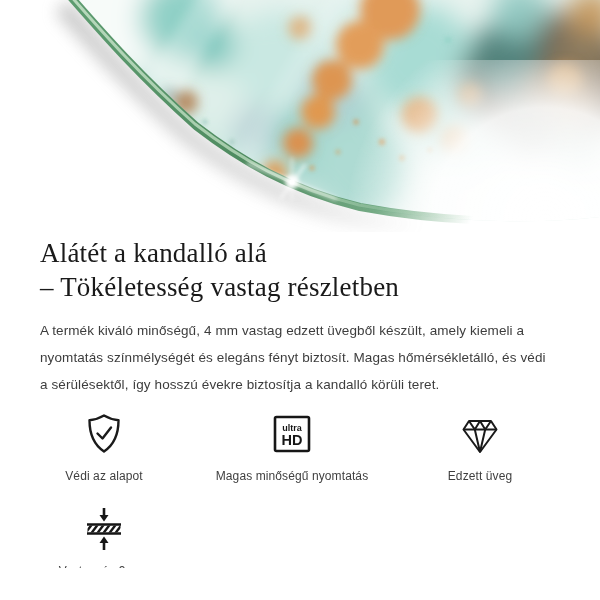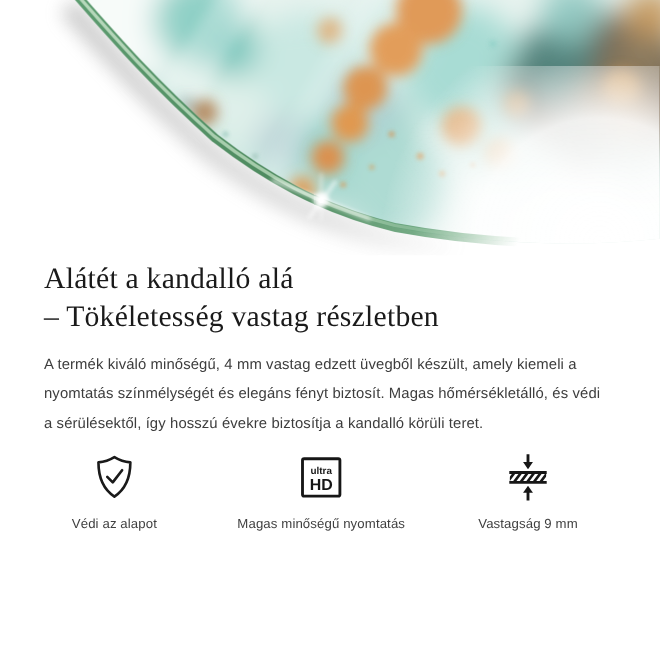--- a/index.html
+++ b/index.html
@@ -212,20 +212,33 @@
       <div class="icon-box">
         <svg width="48" height="48" viewBox="0 0 48 48" aria-hidden="true">
           <rect x="7" y="7" width="34" height="34" rx="1.5" fill="none" stroke="#161616" stroke-width="2.6"></rect>
           <text x="24" y="20.5" class="hd-text" font-size="9" text-anchor="middle">ultra</text>
           <text x="24" y="35" class="hd-text" font-size="14.5" text-anchor="middle">HD</text>
         </svg>
       </div>
       <div class="feature-label">Magas minőségű nyomtatás</div>
     </div>
 
+    <div class="feature">
+      <div class="icon-box">
+        <svg width="48" height="48" viewBox="0 0 48 48" aria-hidden="true">
+          <g fill="none" stroke="#1a1a1a" stroke-width="2" stroke-linejoin="round">
+            <path d="M13,11 L35,11 L40.5,19.5 L24,42 L7.5,19.5 Z"></path>
+            <path d="M7.5,19.5 L40.5,19.5"></path>
+            <path d="M13,11 L18.8,19.5 L24,11 L29.2,19.5 L35,11"></path>
+            <path d="M18.8,19.5 L24,42 M29.2,19.5 L24,42"></path>
+          </g>
+        </svg>
+      </div>
+      <div class="feature-label">Edzett üveg</div>
+    </div>
 
 
     <div class="feature">
       <div class="icon-box">
         <svg width="48" height="48" viewBox="0 0 48 48" aria-hidden="true">
           <defs>
               <clipPath id="barClip">
                 <rect x="7.5" y="20.5" width="33" height="7"></rect>
               </clipPath>
             </defs>

